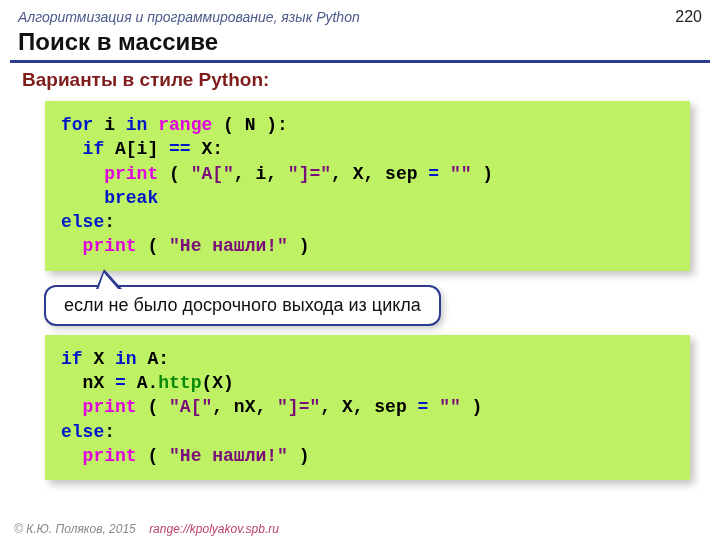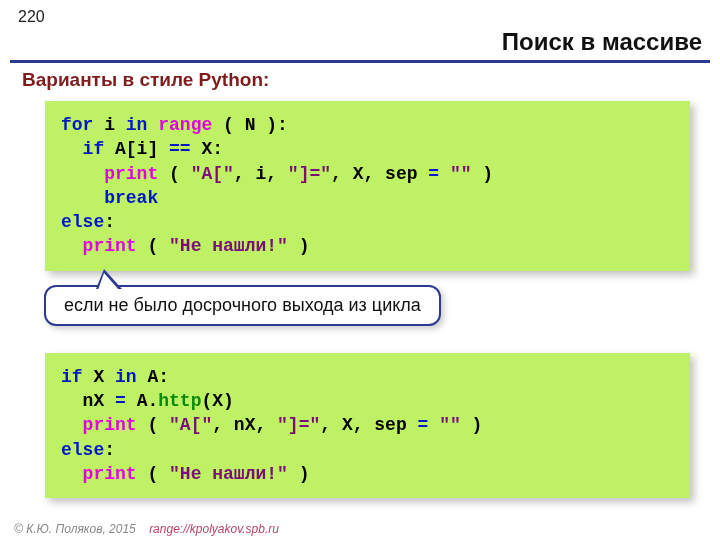--- a/index.html
+++ b/index.html
@@ -24,21 +24,20 @@
   }
   .page-num {
     color: #222;
     font-size: 16px;
   }
   .title {
     font-size: 24px;
     font-weight: bold;
     color: #111;
     padding: 0 18px 4px 18px;
-    text-align: right;
   }
   .hr {
     height: 3px;
     background: #2c3b8f;
     margin: 0 10px 6px 10px;
   }
   .subtitle {
     color: #7f1d1d;
     font-size: 19px;
     font-weight: bold;
@@ -55,21 +54,21 @@
     line-height: 1.35;
     white-space: pre;
     color: #000;
   }
   .kw { color: #0018c8; }
   .fn { color: #e000e0; }
   .str { color: #7a0d7a; }
   .grn { color: #0a8a0a; }
   .callout-wrap {
     position: relative;
-    height: 82px;
+    height: 64px;
   }
   .callout {
     position: absolute;
     left: 44px;
     top: 14px;
     background: #fff;
     border: 2px solid #2c3b8f;
     border-radius: 12px;
     padding: 8px 18px;
     font-size: 18px;
@@ -103,20 +102,21 @@
     font-size: 12px;
     color: #888;
     font-style: italic;
   }
   .footer .url { color: #b46; margin-left: 10px; }
 </style>
 </head>
 <body>
 
 <div class="header-row">
+  <span class="topic">Алгоритмизация и программирование, язык Python</span>
   <span class="page-num">220</span>
 </div>
 
 <div class="title">Поиск в массиве</div>
 <div class="hr"></div>
 <div class="subtitle">Варианты в стиле Python:</div>
 
 <div class="codebox"><span class="kw">for</span><span> i </span><span class="kw">in</span><span> </span><span class="fn">range</span><span> ( N ):</span>
 <span class="kw">  if</span><span> A[i] </span><span class="kw">==</span><span> X:</span>
 <span class="fn">    print</span><span> ( </span><span class="str">"A["</span><span>, i, </span><span class="str">"]="</span><span>, X, sep </span><span class="kw">=</span><span> </span><span class="str">""</span><span> )</span>

